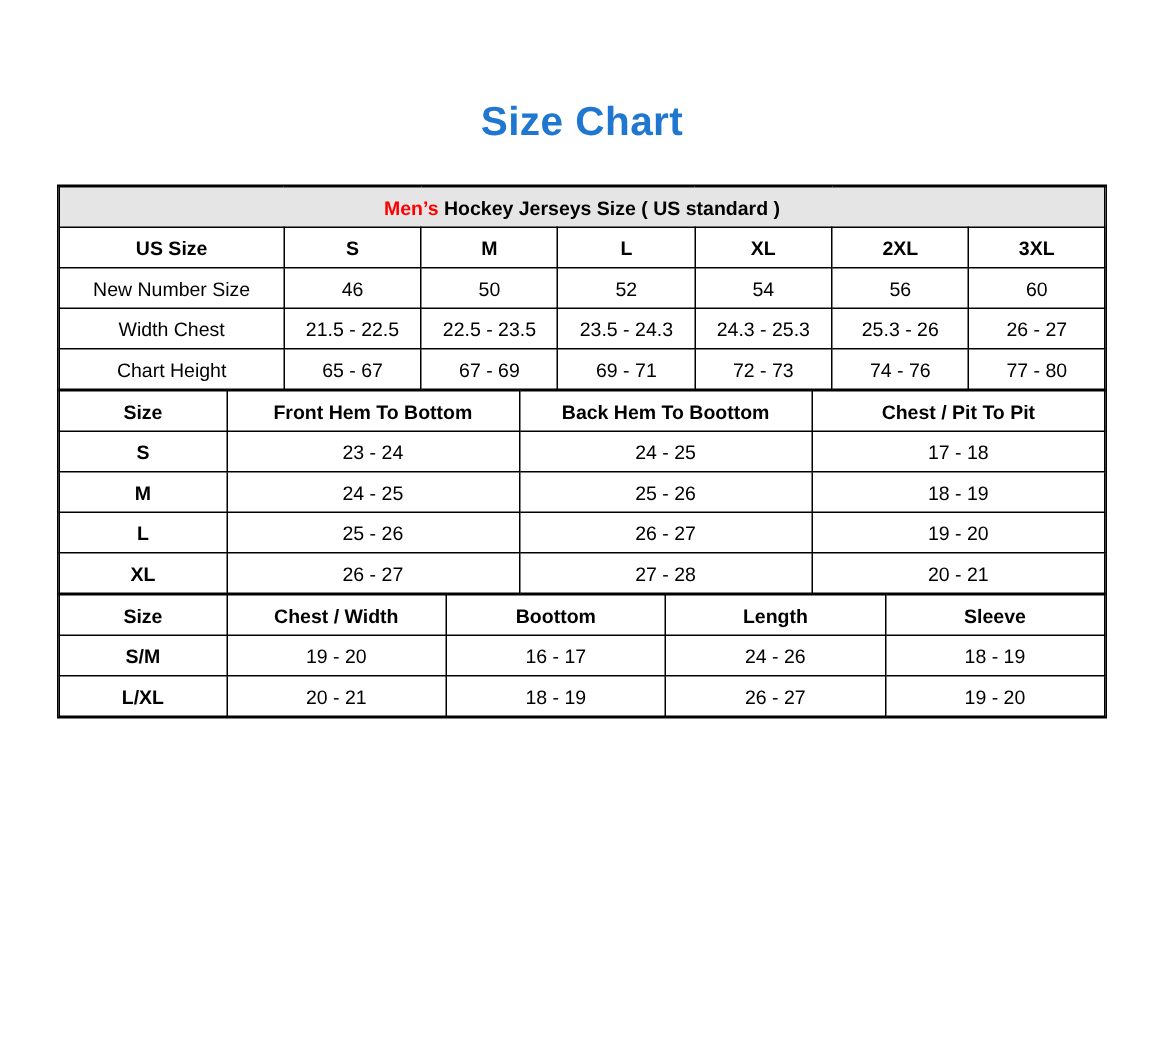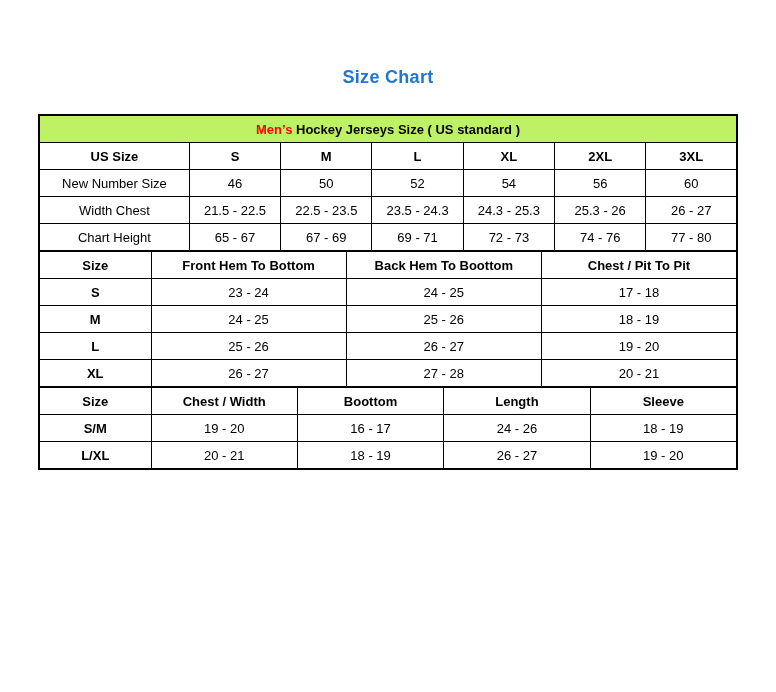--- a/index.html
+++ b/index.html
@@ -17,21 +17,21 @@
   .page {
     width: 776px;
     height: 692px;
     box-sizing: border-box;
     padding: 0;
     position: relative;
   }
   .title {
     text-align: center;
     color: #1f77d0;
-    font-size: 18px;
+    font-size: 27px;
     font-weight: bold;
     letter-spacing: 0.3px;
     margin: 0;
     padding-top: 68px;
     line-height: 1;
   }
   .chart-wrap {
     margin: 28px 38px 0 38px;
     border: 1px solid #000;
     border-right: 1px solid #000;
@@ -45,21 +45,21 @@
   table.sizetable td {
     border: 1px solid #000000;
     text-align: center;
     vertical-align: middle;
     font-size: 13px;
     height: 27px;
     padding: 1px 2px;
     box-sizing: border-box;
   }
   .band {
-    background: #bef264;
+    background: #e5e5e5;
     font-weight: bold;
     font-size: 14.5px;
     height: 30px;
   }
   .band .accent {
     color: #ff0000;
   }
   .hdr {
     font-weight: bold;
   }

